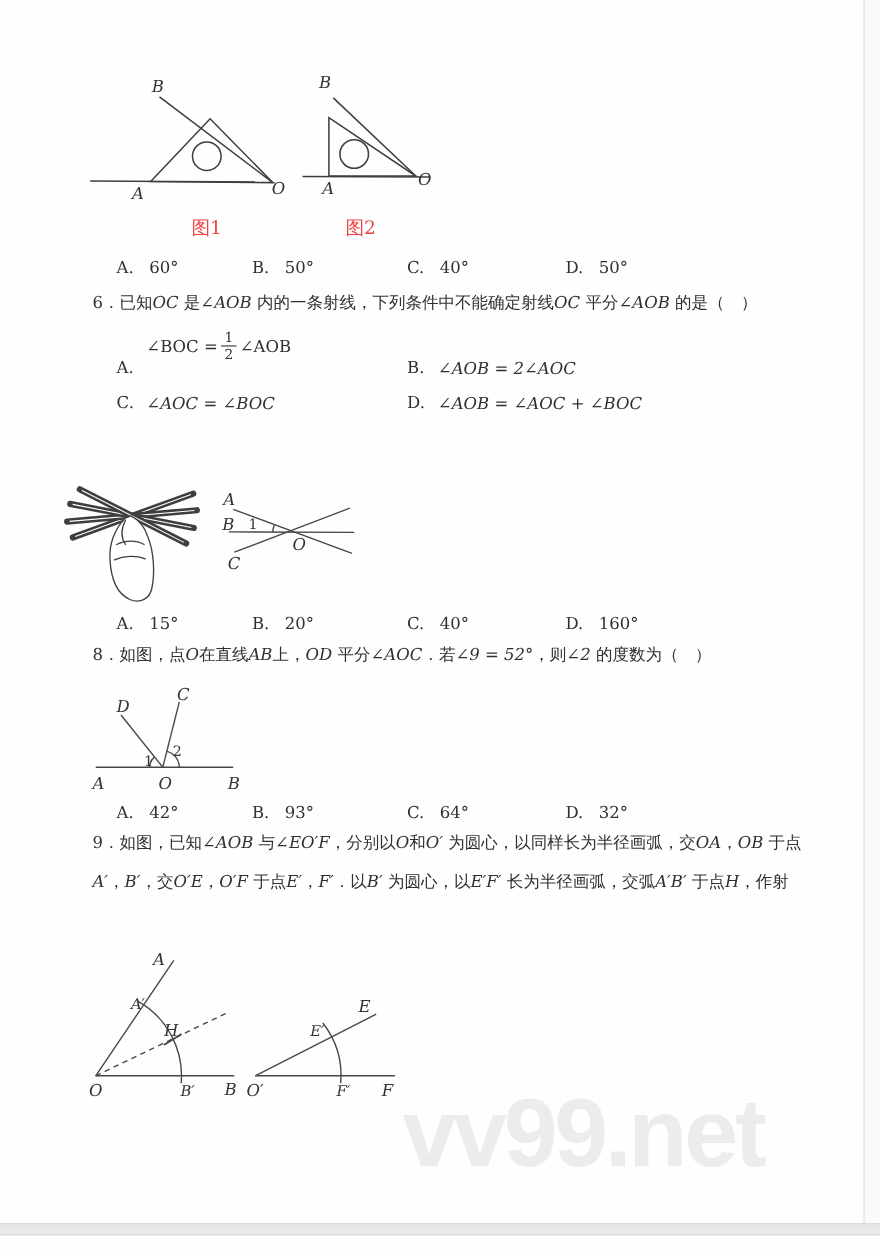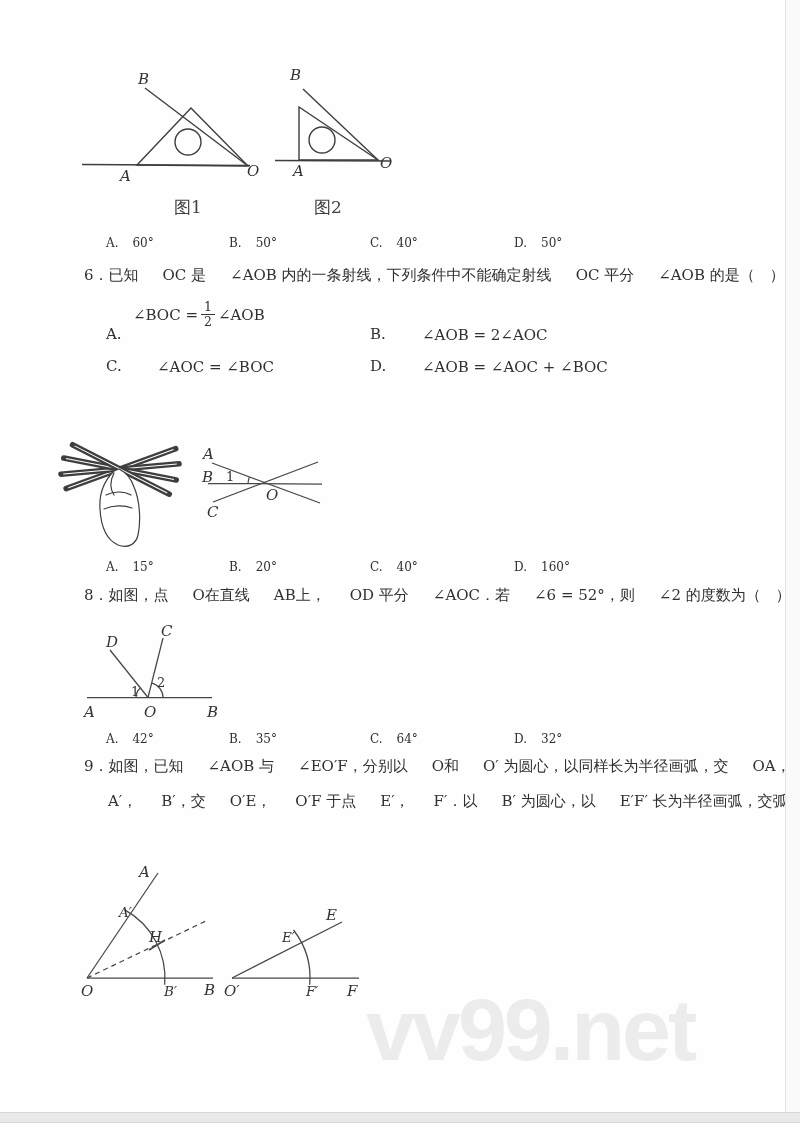--- a/index.html
+++ b/index.html
@@ -1,34 +1,34 @@
 <!DOCTYPE html>
 <html><head>
 <meta charset="utf-8">
 <style>
   html,body{margin:0;padding:0;background:#fff;}
   .page{position:relative;width:800px;height:1137px;background:#fefefe;overflow:hidden;
         font-family:"DejaVu Serif","Liberation Serif",serif;color:#303030;}
   .stem{position:absolute;left:84px;width:680px;font-size:15px;line-height:35px;margin:0;}
   .stem .tline{display:block;white-space:nowrap;}
-  .math{font-family:"DejaVu Serif","DejaVu Sans",serif;padding-left:24px;}
-  .optrow{position:absolute;left:84px;width:690px;height:26px;font-size:12px;line-height:26px;}
+  .math{font-style:italic;font-family:"DejaVu Serif","DejaVu Sans",serif;}
+  .optrow{position:absolute;left:84px;width:690px;height:26px;font-size:15px;line-height:26px;}
   .opt{position:absolute;top:0;white-space:nowrap;}
   .opt .letter{margin-right:14px;}
   .c1{left:22px}.c2{left:145px}.c3{left:286px}.c4{left:430px}
   .q6row{position:absolute;left:84px;width:690px;font-size:15px;}
   .q6row .letter{position:absolute;bottom:3px;}
   .q6row .expr{position:absolute;bottom:2px;white-space:nowrap;}
   .aexpr{position:absolute;top:0;height:46px;display:inline-flex;align-items:flex-start;white-space:nowrap;}
   .aexpr .tline{display:inline-flex;align-items:center;}
   .frac{display:inline-flex;flex-direction:column;align-items:center;font-size:12.5px;
         line-height:1.15;margin:0 3px;}
   .frac .top{padding:0 3px;border-bottom:1px solid #333;}
   .frac .bot{padding:0 3px;}
-  .caption{position:absolute;font-size:17px;color:#404040;}
+  .caption{position:absolute;font-size:17px;color:#ef4444;}
   svg{position:absolute;overflow:visible;}
   .flabel{font:italic 15px "DejaVu Serif",serif;fill:#333;}
   .fsmall{font:italic 13.5px "DejaVu Serif",serif;fill:#333;}
   .fnum{font:13px "DejaVu Serif",serif;fill:#333;}
   .stroke{stroke:#474747;stroke-width:1.25;fill:none;}
   .stroke-b{stroke:#3e3e3e;stroke-width:1.4;fill:none;}
   .wm{position:absolute;left:366px;top:986px;font-family:"Liberation Sans","DejaVu Sans",sans-serif;
       font-weight:bold;font-size:88px;line-height:1;letter-spacing:-3px;color:#ececec;z-index:0;}
   .content{position:relative;z-index:1;}
   .pagegap{position:absolute;left:0;top:1112px;width:800px;height:11px;background:#e9e9e9;
@@ -138,39 +138,39 @@
       <text class="fnum" x="36" y="37">1</text>
     </svg>
     <div class="optrow" style="top:554px">
       <span class="opt c1"><span class="letter">A.</span><span class="val">15°</span></span>
       <span class="opt c2"><span class="letter">B.</span><span class="val">20°</span></span>
       <span class="opt c3"><span class="letter">C.</span><span class="val">40°</span></span>
       <span class="opt c4"><span class="letter">D.</span><span class="val">160°</span></span>
     </div>
 
     <p class="stem" style="top:578px">
-        <span class="tline"><span>8．如图，点</span><span class="math">O</span><span>在直线</span><span class="math">AB</span><span>上，</span><span class="math">OD</span><span> 平分</span><span class="math">∠AOC</span><span>．若</span><span class="math">∠6 = 52°</span><span>，则</span><span class="math">∠2</span><span> 的度数为（　）</span></span>
+        <span class="tline"><span>8．如图，点</span><span class="math">O</span><span>在直线</span><span class="math">AB</span><span>上，</span><span class="math">OD</span><span> 平分</span><span class="math">∠AOC</span><span>．若</span><span class="math">∠9 = 52°</span><span>，则</span><span class="math">∠2</span><span> 的度数为（　）</span></span>
       </p>
     <svg style="left:82px;top:620px" width="140" height="100" viewBox="0 0 140 100">
       <line class="stroke" x1="5" y1="77.5" x2="130" y2="77.5"></line>
       <line class="stroke" x1="66" y1="77.5" x2="28" y2="30"></line>
       <line class="stroke" x1="66" y1="77.5" x2="81" y2="18"></line>
       <path class="stroke" d="M54,77.5 A12,12 0 0 1 58.5,68.1"></path>
       <path class="stroke" d="M69.7,63 A15,15 0 0 1 81,77.5"></path>
       <text class="flabel" x="24" y="27">D</text>
       <text class="flabel" x="79" y="16">C</text>
       <text class="flabel" x="2" y="97">A</text>
       <text class="flabel" x="62" y="97">O</text>
       <text class="flabel" x="125" y="97">B</text>
       <text class="fnum" x="49" y="76">1</text>
       <text class="fnum" x="75" y="67">2</text>
     </svg>
     <div class="optrow" style="top:726px">
       <span class="opt c1"><span class="letter">A.</span><span class="val">42°</span></span>
-      <span class="opt c2"><span class="letter">B.</span><span class="val">35°</span></span>
+      <span class="opt c2"><span class="letter">B.</span><span class="val">93°</span></span>
       <span class="opt c3"><span class="letter">C.</span><span class="val">64°</span></span>
       <span class="opt c4"><span class="letter">D.</span><span class="val">32°</span></span>
     </div>
 
     <p class="stem" style="top:749px">
         <span class="tline"><span>9．如图，已知</span><span class="math">∠AOB</span><span> 与</span><span class="math">∠EO′F</span><span>，分别以</span><span class="math">O</span><span>和</span><span class="math">O′</span><span> 为圆心，以同样长为半径画弧，交</span><span class="math">OA</span><span>，</span><span class="math">OB</span><span> 于点</span></span>
         <span class="tline"><span class="math">A′</span><span>，</span><span class="math">B′</span><span>，交</span><span class="math">O′E</span><span>，</span><span class="math">O′F</span><span> 于点</span><span class="math">E′</span><span>，</span><span class="math">F′</span><span>．以</span><span class="math">B′</span><span> 为圆心，以</span><span class="math">E′F′</span><span> 长为半径画弧，交弧</span><span class="math">A′B′</span><span> 于点</span><span class="math">H</span><span>，作射</span></span>
       </p>
     <svg style="left:75px;top:858px" width="165" height="145" viewBox="0 0 165 145">
       <line class="stroke" x1="12" y1="120" x2="138" y2="120"></line>

